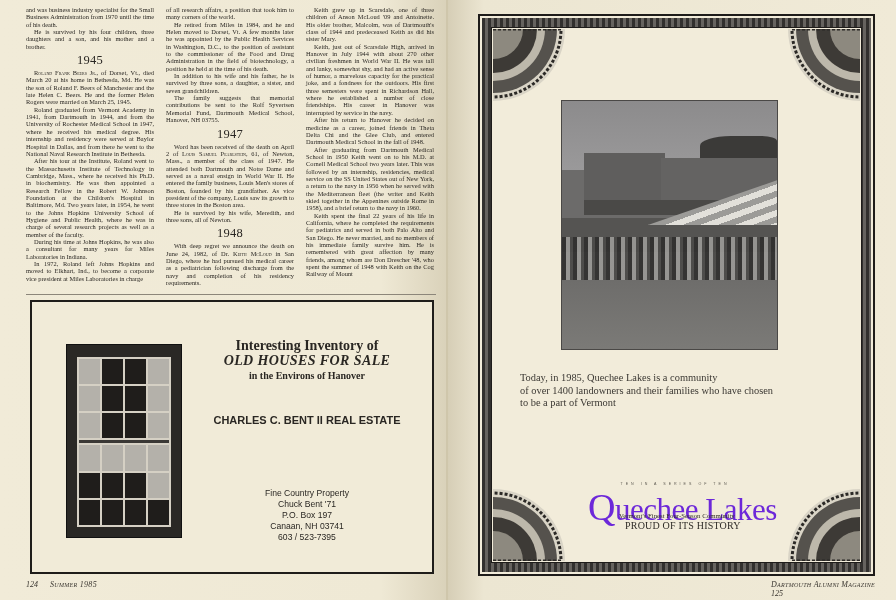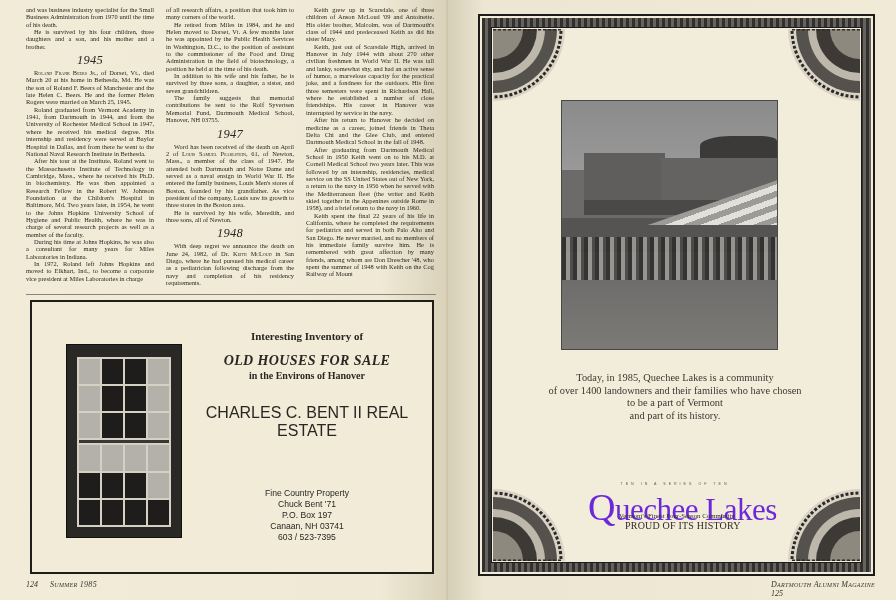--- a/index.html
+++ b/index.html
@@ -5,38 +5,38 @@
   html, body { margin:0; padding:0; }
   body { width:896px; height:600px; overflow:hidden; background:#e8e2cf; font-family:"Liberation Serif", serif; color:#2a2723; position:relative; }
   .page { position:absolute; top:0; height:600px; background:#efe9d6; }
   .left-page { left:0; width:448px; background:linear-gradient(90deg,#f1ebd8 0%,#efe9d5 85%,#d9d1b9 100%); }
   .right-page { left:448px; width:448px; background:linear-gradient(90deg,#d6ceb6 0%,#ece6d2 8%,#f0ead7 100%); }
   .gutter { position:absolute; left:446px; top:0; width:4px; height:600px; background:#cfc6ab; }
 
   .col { position:absolute; top:6px; width:128px; font-size:6.4px; line-height:7.35px; text-align:justify; hyphens:auto; }
   .col p { margin:0; text-indent:8px; }
   .col p.noindent { text-indent:0; }
-  .col h3 { margin:3px 0 2px; font-weight:normal; font-size:12.5px; line-height:14px; text-align:center; letter-spacing:0.3px;font-style:italic; }
+  .col h3 { margin:3px 0 2px; font-weight:normal; font-size:12.5px; line-height:14px; text-align:center; letter-spacing:0.3px; }
   .sc { font-variant:small-caps; }
   .c1 { left:26px; }
   .c2 { left:166px; }
   .c3 { left:306px; }
   .rule { position:absolute; left:26px; width:410px; top:294px; height:1px; background:#8c867a; }
 
   .ad { position:absolute; left:30px; top:300px; width:400px; height:270px; border:2px solid #1f1d1a; background:#f1ebd8; }
   .window-photo { position:absolute; left:34px; top:42px; width:114px; height:192px; background:#2a2825; border:1px solid #111; }
   .window-frame { position:absolute; left:10px; top:12px; width:94px; height:170px; border:2px solid #d5d0c4; box-sizing:border-box; display:grid; grid-template-columns:repeat(4,1fr); grid-template-rows:repeat(3,1fr) 3px repeat(3,1fr); gap:2px; background:#d5d0c4; }
   .pane { background:#b4b1aa; }
   .pane.d { background:#1f1d1b; }
   .pane.bar { grid-column:1 / span 4; background:#3a3835; }
   .ad-text { position:absolute; left:150px; width:250px; text-align:center; }
-  .ad-l1 { top:28px; font-size:11px; font-weight:bold; }
+  .ad-l1 { top:36px; font-size:14px; font-weight:bold; }
   .ad-l2 { top:51px; font-size:14px; font-weight:bold; font-style:italic; letter-spacing:0.4px; }
   .ad-l3 { top:68px; font-size:10px; font-weight:bold; }
-  .ad-l4 { top:102px; font-family:"Liberation Sans", sans-serif; font-size:16px; font-weight:normal; }
+  .ad-l4 { top:112px; font-family:"Liberation Sans", sans-serif; font-size:11px; font-weight:bold; }
   .ad-contact { position:absolute; left:200px; top:186px; width:150px; text-align:center; font-family:"Liberation Sans", sans-serif; font-size:8.6px; font-weight:normal; line-height:11px; }
 
   .folio { position:absolute; top:580px; font-size:8px; color:#3a3630;font-style:italic; }
   .folio .sc { letter-spacing:0.3px; }
 
   .qframe { position:absolute; left:478px; top:14px; width:393px; height:558px; border:2px solid #1e1c1a; background:#f2ecda; }
   .qborder { position:absolute; inset:2px; border:9px solid #3c3a37; background:#f2ecda;
     box-shadow: inset 0 0 0 1px #1e1c1a; }
   .qborder::before { content:""; position:absolute; inset:-9px; border:9px solid transparent;
     background:repeating-linear-gradient(90deg,#2b2927 0 3px,#8a8680 3px 6px) border-box;
@@ -53,21 +53,21 @@
   .sky { position:absolute; left:0; top:0; width:100%; height:28%; background:linear-gradient(#8c8b8c,#9a999a); }
   .trees { position:absolute; right:0; top:14%; width:36%; height:10%; background:#3b3a38; border-radius:40% 20% 0 0; }
   .roof1 { position:absolute; left:10%; top:21%; width:38%; height:22%; background:#5f5e5d; }
   .roof2 { position:absolute; left:46%; top:23%; width:54%; height:18%; background:#646362; }
   .wall { position:absolute; left:10%; top:40%; width:90%; height:6%; background:#4a4947; }
   .tent { position:absolute; right:0; top:32%; width:60%; height:18%; background:repeating-linear-gradient(160deg,#e2e0da 0 6px,#9c9b98 6px 12px); clip-path:polygon(100% 0,100% 100%,0 100%); }
   .slope { position:absolute; left:0; top:47%; width:100%; height:14%; background:#555452; }
   .crowd { position:absolute; left:0; top:55%; width:100%; height:18%; background:repeating-linear-gradient(90deg,#2f2e2d 0 4px,#9b9a97 4px 8px,#4b4a48 8px 11px); opacity:0.9; }
   .grass { position:absolute; left:0; bottom:0; width:100%; height:28%; background:linear-gradient(#6e6d6b,#7b7a77); }
 
-  .qcopy { position:absolute; left:520px; top:372px; width:310px; text-align:center; font-size:10.4px; line-height:12.5px; color:#3b3833; }
+  .qcopy { position:absolute; left:520px; top:372px; width:310px; text-align:left; font-size:10.4px; line-height:12.5px; color:#3b3833; }
   .series { position:absolute; left:560px; top:482px; width:230px; text-align:center; font-family:"Liberation Sans", sans-serif; font-size:3.6px; letter-spacing:3px; color:#5c5850; }
   .logo { position:absolute; left:588px; top:485px; font-size:31px; letter-spacing:-0.5px; color:#6d28d9; }
   .logo .Q { font-size:38px; }
   .tagline { position:absolute; left:619px; top:512px; font-size:6.8px; color:#2f2c28; }
   .proud { position:absolute; left:625px; top:520px; font-size:10px; letter-spacing:0.2px; color:#2f2c28; }
 </style>
 </head>
 <body>
 
 <div class="page left-page">
@@ -216,21 +216,20 @@
   <div class="slope"></div>
     <div class="tent"></div>
     <div class="crowd"></div>
     <div class="grass"></div>
 </div>
 
 <div class="qcopy">
   <div>Today, in 1985, Quechee Lakes is a community</div>
   <div>of over 1400 landowners and their families who have chosen</div>
   <div>to be a part of Vermont</div>
-  <div>and part of its history.</div>
 </div>
 
 <div class="series">TEN IN A SERIES OF TEN</div>
 <div class="logo"><span class="Q">Q</span><span>uechee Lakes</span></div>
 <div class="tagline">Vermont's Finest Four-Season Community</div>
 <div class="proud">PROUD OF ITS HISTORY</div>
 
 <div class="folio" style="left:736px;margin-left:35px;">
   <span class="sc">Dartmouth Alumni Magazine</span>
   &nbsp;&nbsp;&nbsp;&nbsp;

